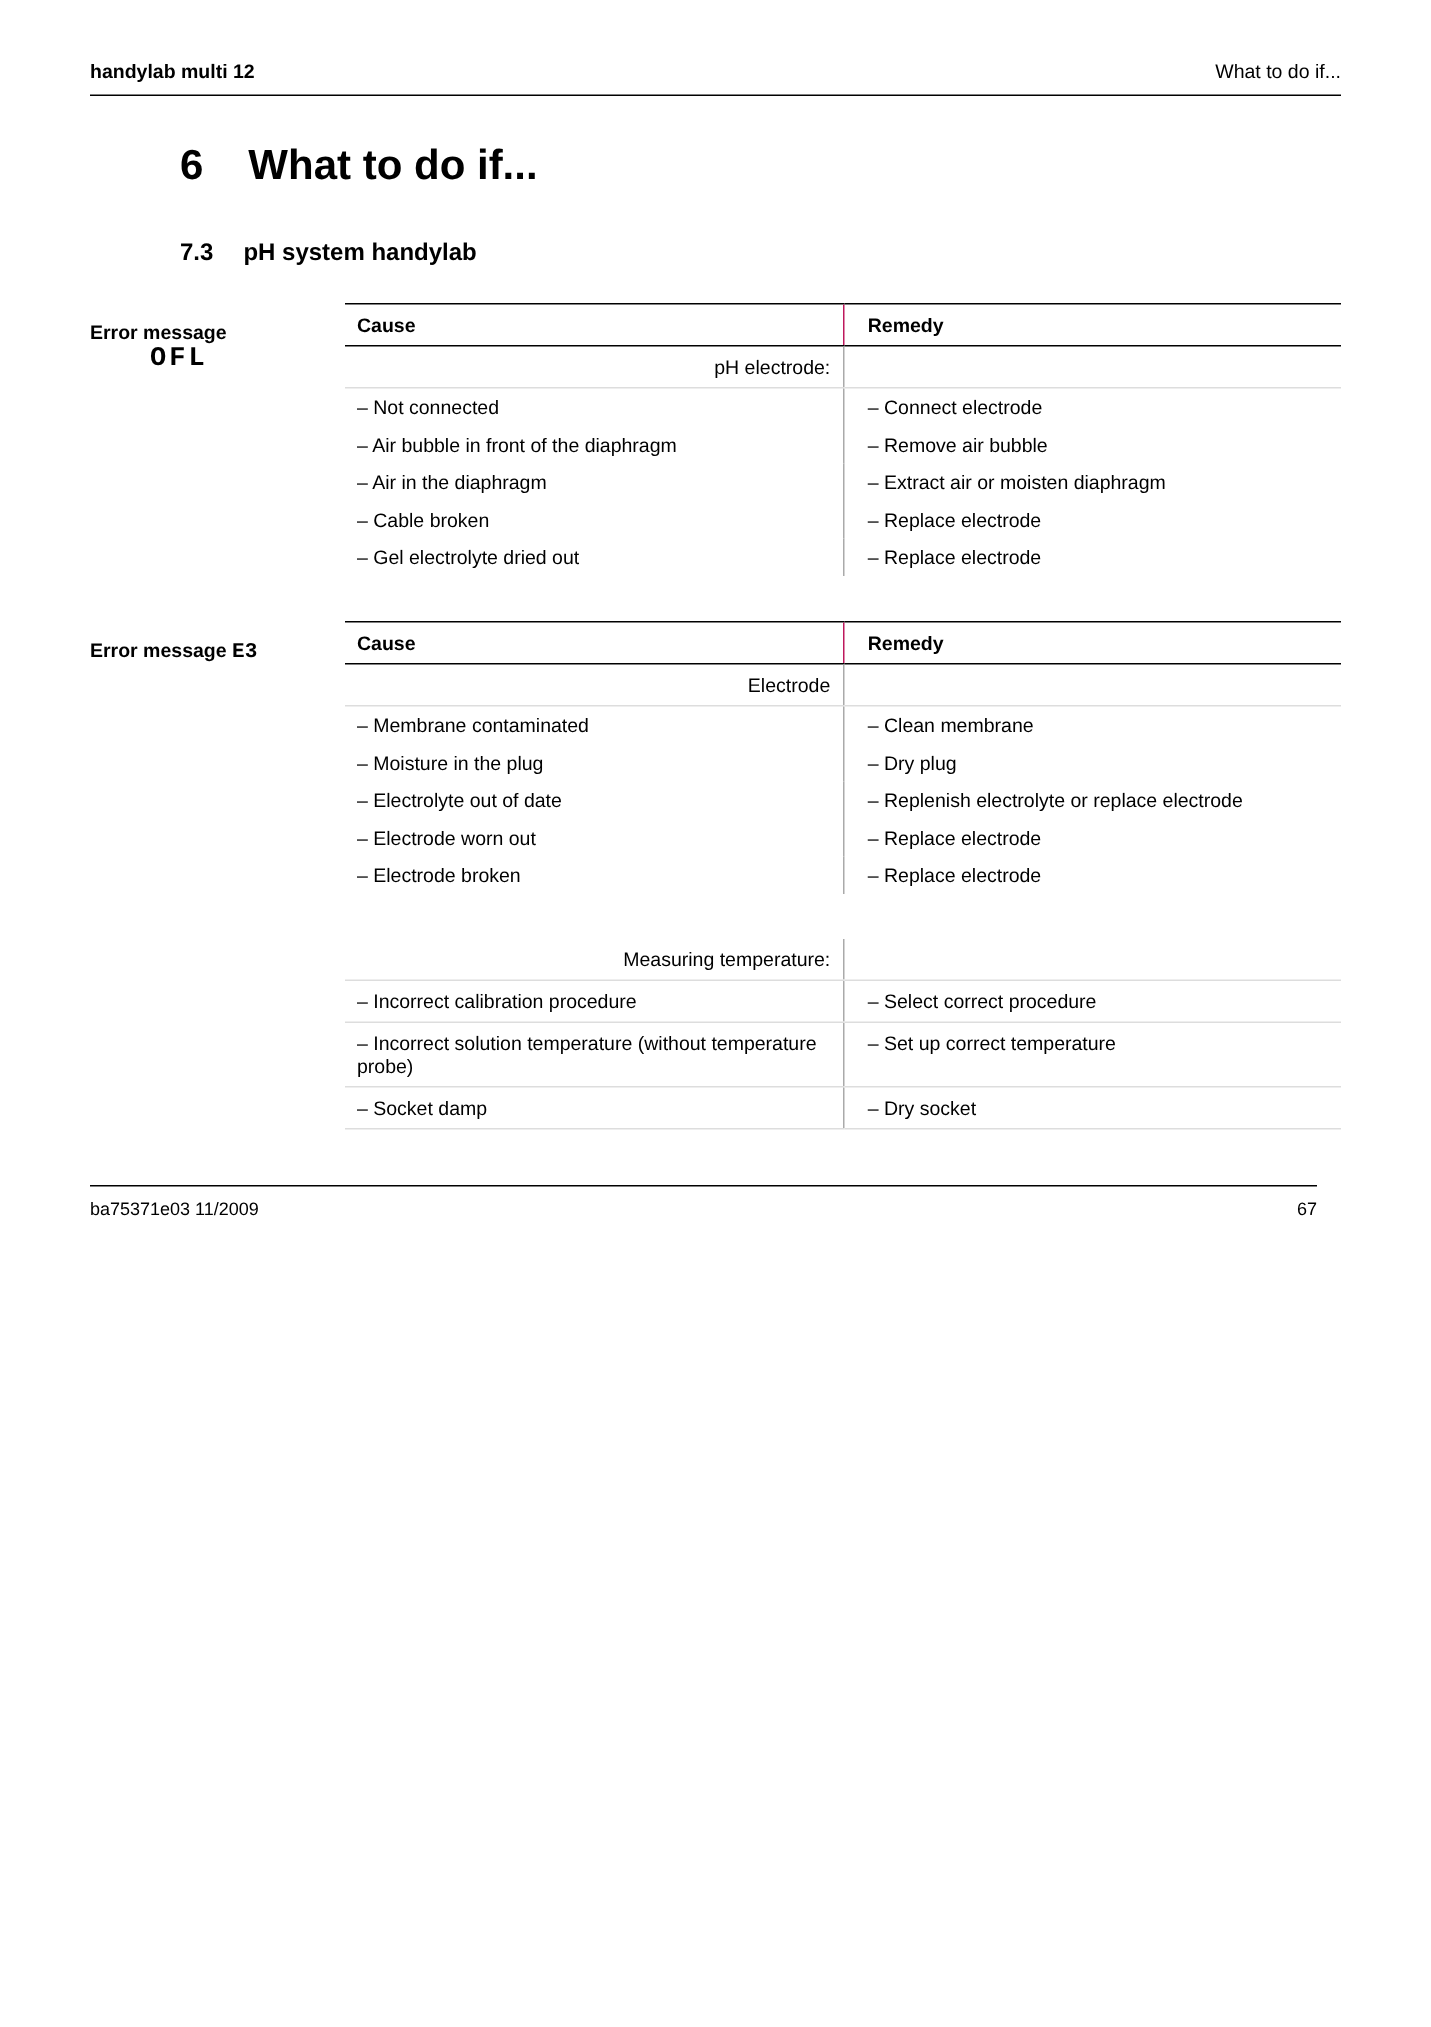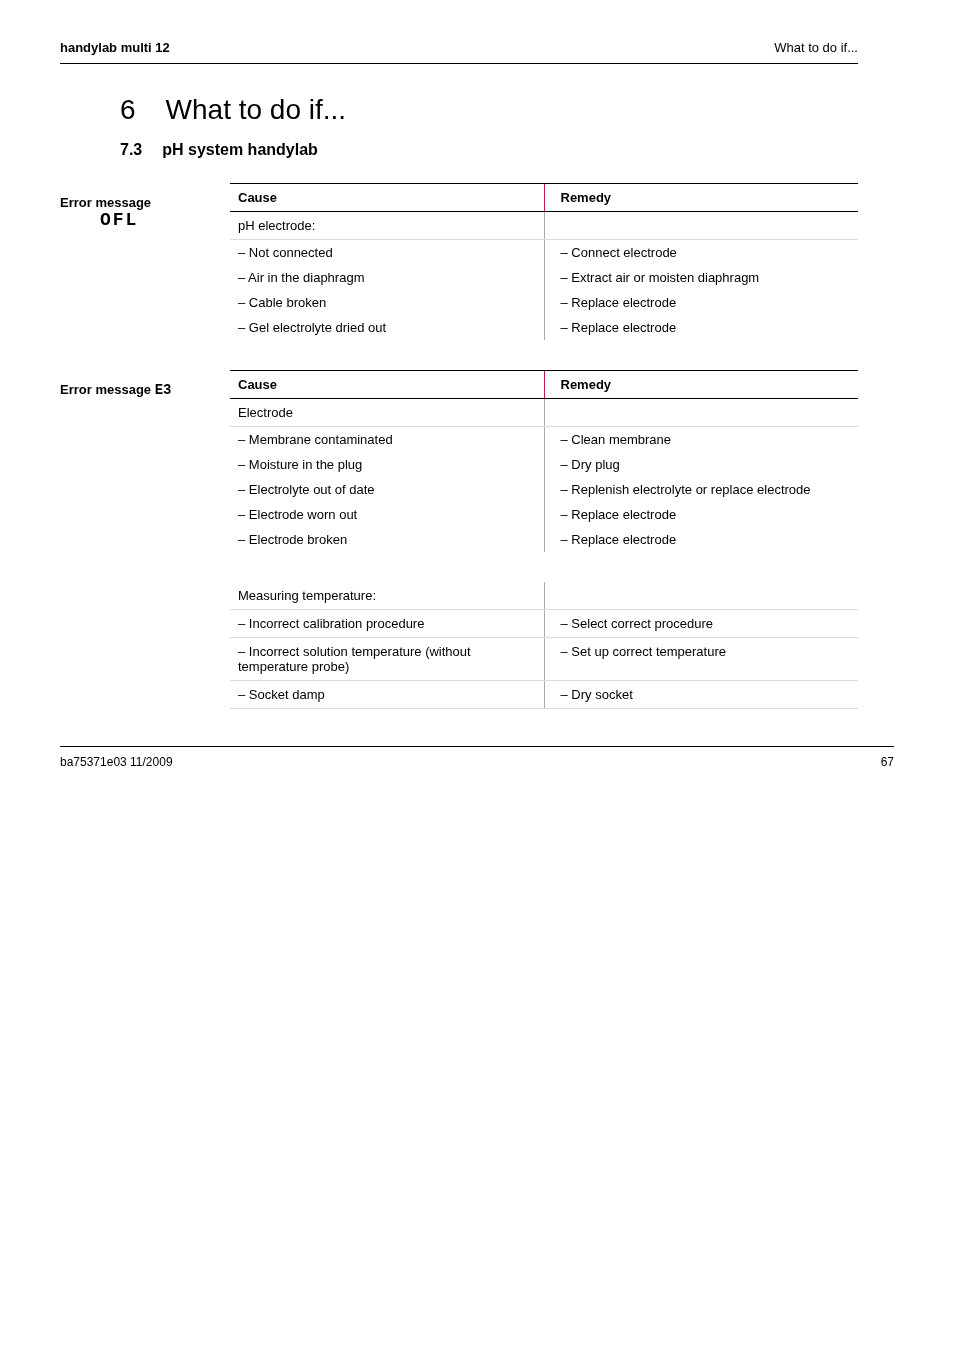--- a/index.html
+++ b/index.html
@@ -6,42 +6,42 @@
     body {
       font-family: Arial, sans-serif;
       font-size: 13px;
       background: #fff;
       color: #000;
       width: 954px;
       min-height: 1351px;
       position: relative;
     }
     .page {
-      padding: 40px 96px 60px 60px;
+      padding: 40px 60px 60px 60px;
       position: relative;
     }
     .header {
       display: flex;
       justify-content: space-between;
       align-items: center;
       padding-bottom: 8px;
       border-bottom: 1px solid #000;
       margin-bottom: 30px;
     }
     .header-left {
       font-weight: bold;
       font-size: 13px;
     }
     .header-right {
       font-size: 13px;
     }
     .section-title {
       font-size: 28px;
-      font-weight: normal;
-      margin-bottom: 15px;
+      font-weight: bold;
+      margin-bottom: 34px;
       margin-left: 60px;
     }
     .section-number {
       margin-right: 30px;
     }
     .subsection-title {
       font-size: 16px;
       font-weight: bold;
       margin-bottom: 24px;
       margin-left: 60px;
@@ -95,30 +95,31 @@
     }
     table td.col-remedy {
       width: 50%;
       border-left: 1px solid #aaa;
       padding-left: 16px;
     }
     .section-header-row td {
       font-size: 13px;
       padding: 6px 8px;
       border-bottom: 1px solid #ddd;
+      text-align: right;
     }
     .measuring-block {
       margin-left: 170px;
       margin-bottom: 30px;
     }
     .footer {
       position: absolute;
       bottom: 30px;
       left: 60px;
-      right: 60px;
+      right: 76px;
       display: flex;
       justify-content: space-between;
       align-items: center;
       border-top: 1px solid #000;
       padding-top: 8px;
       font-size: 12px;
     }
     .ofl-text {
       font-size: 18px;
       font-family: 'Courier New', monospace;
@@ -165,20 +166,24 @@
       <tbody>
         <tr class="section-header-row">
           <td class="col-cause">pH electrode:</td>
           <td class="col-remedy"></td>
         </tr>
         <tr>
           <td class="col-cause">– Not connected</td>
           <td class="col-remedy">– Connect electrode</td>
         </tr>
         <tr>
+          <td class="col-cause">– Air bubble in front of the diaphragm</td>
+          <td class="col-remedy">– Remove air bubble</td>
+        </tr>
+        <tr>
           <td class="col-cause">– Air in the diaphragm</td>
           <td class="col-remedy">– Extract air or moisten diaphragm</td>
         </tr>
         <tr>
           <td class="col-cause">– Cable broken</td>
           <td class="col-remedy">– Replace electrode</td>
         </tr>
         <tr>
           <td class="col-cause">– Gel electrolyte dried out</td>
           <td class="col-remedy">– Replace electrode</td>

